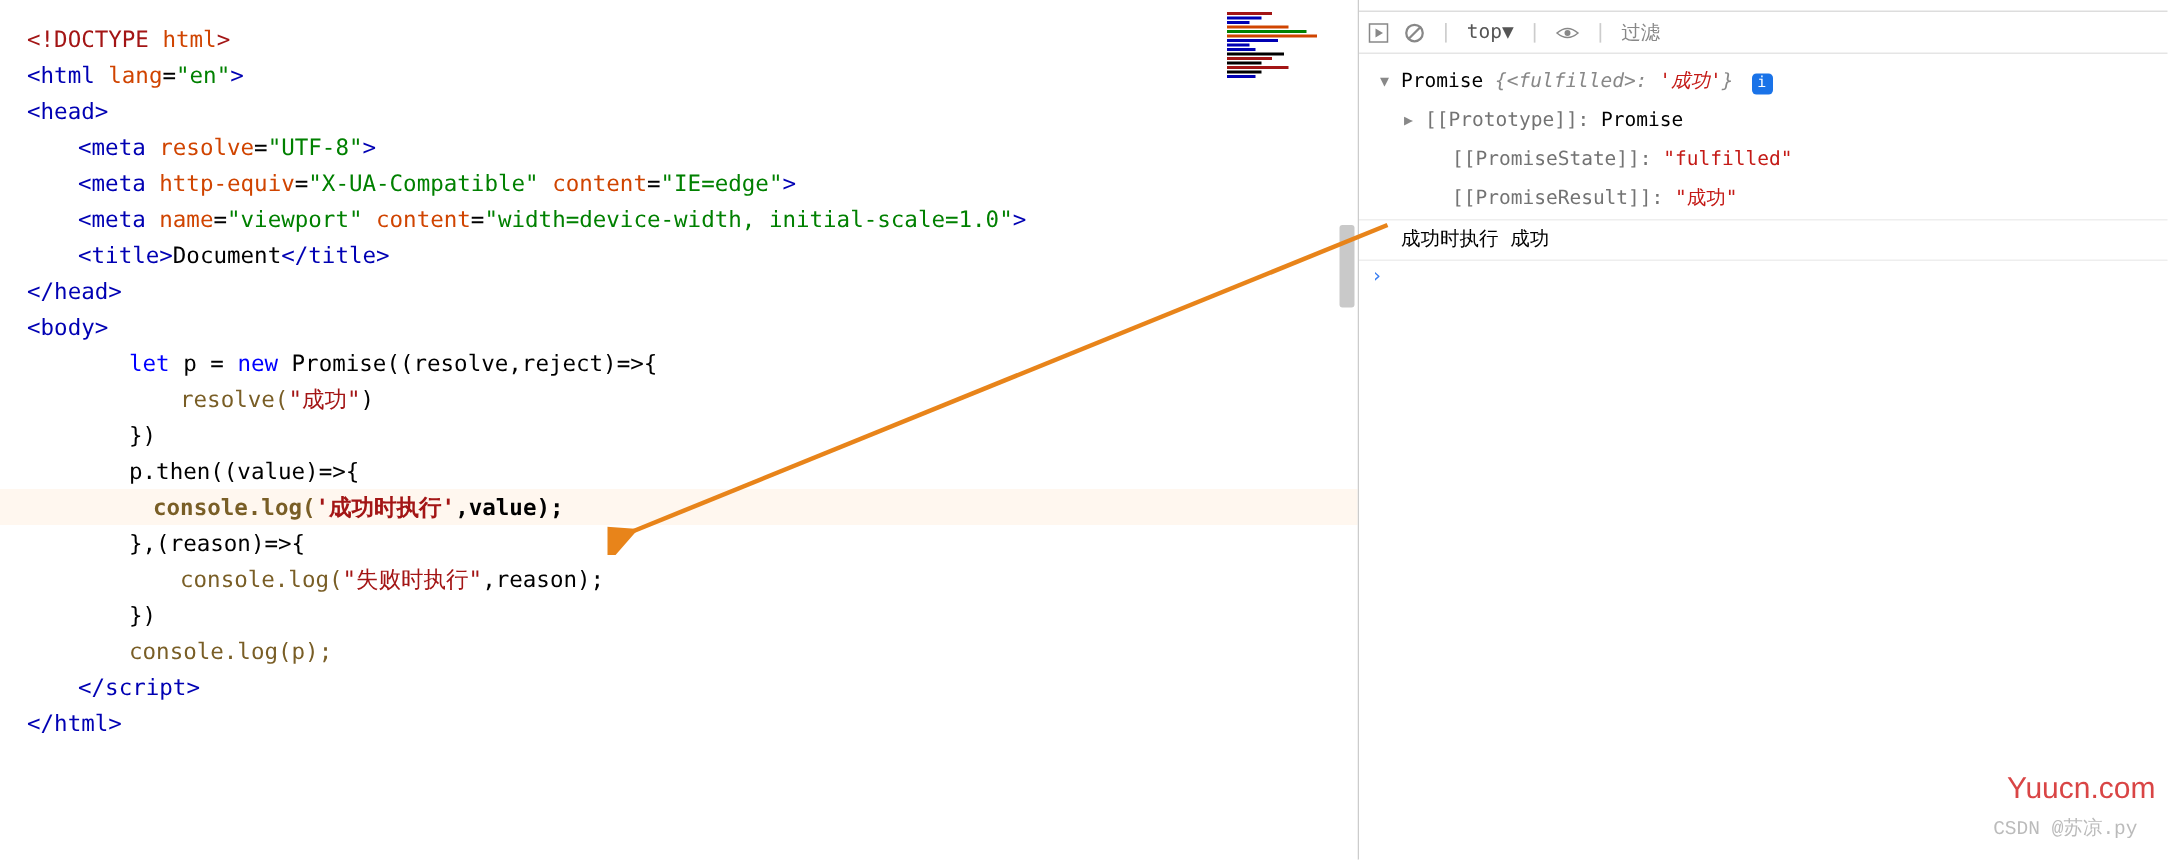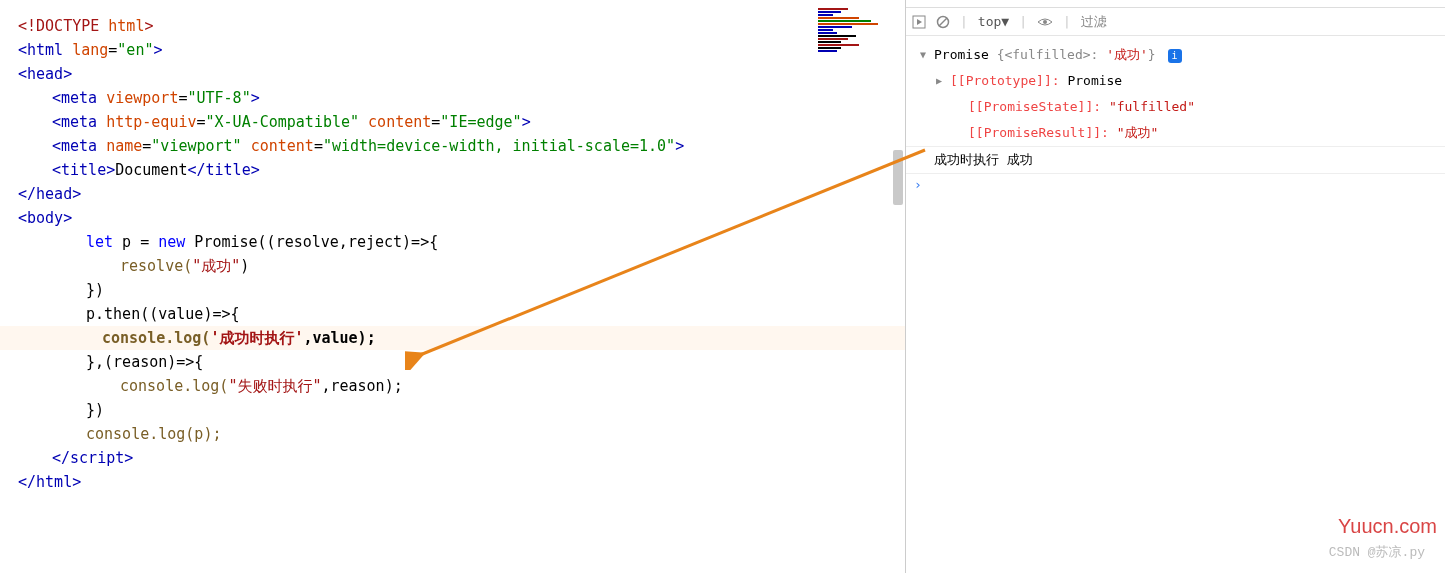--- a/index.html
+++ b/index.html
@@ -33,39 +33,39 @@
 .tb-btn { display: inline-flex; align-items: center; cursor: pointer; }
 .tb-sep { color: #ccc; }
 .console-body { flex: 1; font-size: 13px; font-family: Menlo, Consolas, monospace; padding: 6px 0; }
 .c-row { padding: 3px 8px 3px 28px; position: relative; line-height: 20px; }
 .c-row.bordered { border-bottom: 1px solid #eee; }
 .c-indent1 { padding-left: 44px; }
 .c-indent2 { padding-left: 62px; }
 .tri { position: absolute; left: 30px; font-size: 10px; color: #888; cursor: pointer; }
 .tri-left { left: 14px; }
 .obj-name { color: #000; }
-.italic { color: #888; }
+.italic { font-style: italic; color: #888; }
 .red-str { color: #c41a16; }
-.purple { color: #ef4444; margin-top: 20px; }
+.purple { color: #737373; margin-top: 20px; }
 .info-badge { display: inline-block; background: #1a73e8; color: #fff; border-radius: 3px; font-size: 10px; width: 14px; height: 14px; text-align: center; line-height: 14px; font-style: normal; margin-left: 4px; }
 .prompt-row { padding: 3px 8px; color: #367cf1; }
 .watermark { position: absolute; right: 8px; bottom: 35px; color: #d94545; font-size: 20px; font-family: Arial; }
 .credit { position: absolute; right: 20px; bottom: 12px; color: #bbb; font-size: 13px; font-family: Liberation Mono, monospace; }
 </style>
 </head>
 <body>
 
 <div class="container">
   <div class="left-pane">
     <div class="breadcrumb"></div>
     <div class="code-area">
       <div class="code-line"><span class="doc">&lt;!</span><span class="doc">DOCTYPE</span><span class="attr"> html</span><span class="doc">&gt;</span></div>
       <div class="code-line"><span class="tag">&lt;</span><span class="tag">html</span> <span class="attr">lang</span>=<span class="str">"en"</span><span class="tag">&gt;</span></div>
       <div class="code-line"><span class="tag">&lt;</span><span class="tag">head</span><span class="tag">&gt;</span></div>
-      <div class="code-line i1"><span class="tag">&lt;</span><span class="tag">meta</span> <span class="attr">viewport</span>=<span class="str">"UTF-8"</span><span class="tag">&gt;</span></div>
+      <div class="code-line i1"><span class="tag">&lt;</span><span class="tag">meta</span> <span class="attr">resolve</span>=<span class="str">"UTF-8"</span><span class="tag">&gt;</span></div>
       <div class="code-line i1"><span class="tag">&lt;</span><span class="tag">meta</span> <span class="attr">http-equiv</span>=<span class="str">"X-UA-Compatible"</span> <span class="attr">content</span>=<span class="str">"IE=edge"</span><span class="tag">&gt;</span></div>
       <div class="code-line i1"><span class="tag">&lt;</span><span class="tag">meta</span> <span class="attr">name</span>=<span class="str">"viewport"</span> <span class="attr">content</span>=<span class="str">"width=device-width, initial-scale=1.0"</span><span class="tag">&gt;</span></div>
       <div class="code-line i1"><span class="tag">&lt;</span><span class="tag">title</span><span class="tag">&gt;</span><span class="txt">Document</span><span class="tag">&lt;</span><span class="tag">/</span><span class="tag">title</span><span class="tag">&gt;</span></div>
       <div class="code-line"><span class="tag">&lt;</span><span class="tag">/</span><span class="tag">head</span><span class="tag">&gt;</span></div>
       <div class="code-line"><span class="tag">&lt;</span><span class="tag">body</span><span class="tag">&gt;</span></div>
       <div class="code-line i2"><span class="kw">let</span><span class="txt"> p = </span><span class="kw">new</span><span class="txt"> Promise((resolve,reject)=&gt;{</span></div>
       <div class="code-line i3"><span class="fn">resolve(</span><span class="doc">"成功"</span><span class="txt">)</span></div>
       <div class="code-line i2"><span class="txt">})</span></div>
       <div class="code-line i2"><span class="txt">p.then((value)=&gt;{</span></div>
       <div class="code-line i3 hl-line"><span class="fn">console.log(</span><span class="doc">'成功时执行'</span><span class="txt">,value);</span></div>

